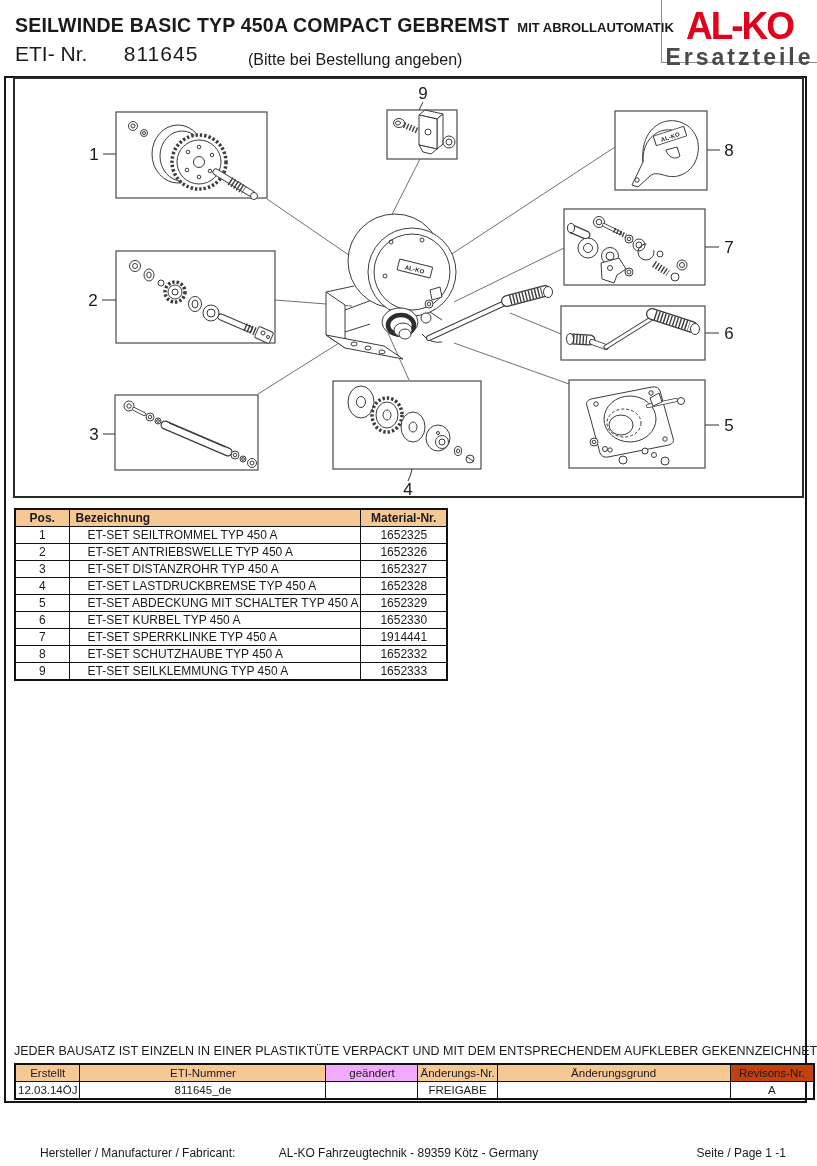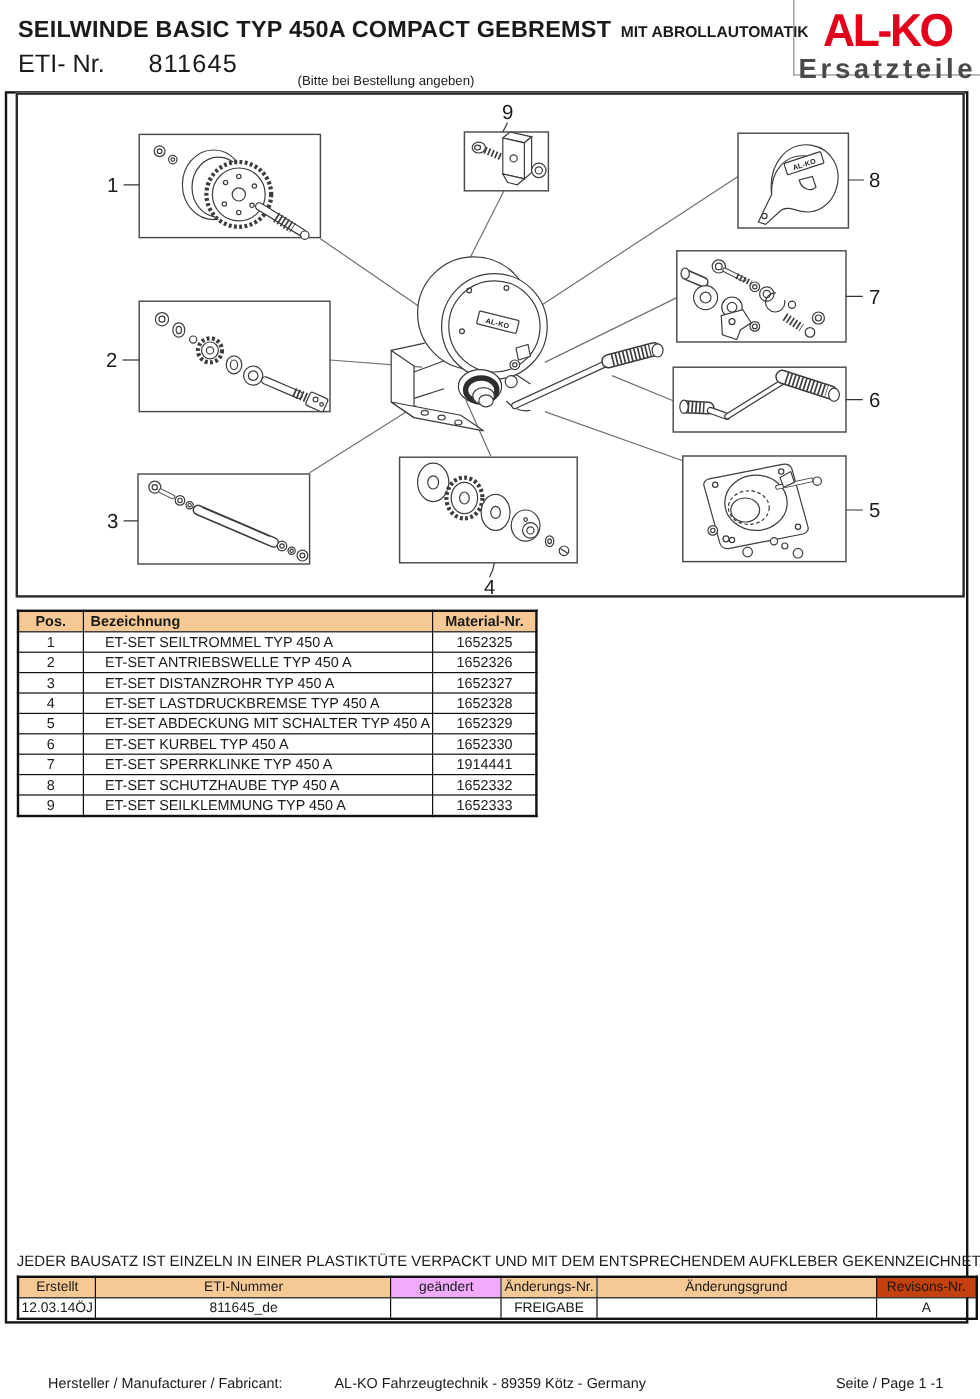--- a/index.html
+++ b/index.html
@@ -7,21 +7,21 @@
     width:817px; height:1166px; position:relative; background:#fff;
     font-family:"Liberation Sans", sans-serif; color:#1a1a1a; overflow:hidden;
   }
   
   .title-block { position:absolute; left:15px; top:14px; white-space:nowrap; }
   .title-main  { font-size:19.5px; font-weight:bold; letter-spacing:0.2px; }
   .title-suffix{ font-size:13px; font-weight:bold; margin-left:8px; }
   .eti-row { position:absolute; left:15px; top:42px; white-space:nowrap; }
   .eti-label { font-size:21px; }
   .eti-number{ font-size:21px; margin-left:32px; letter-spacing:1px; }
-  .order-note{ position:absolute; left:248px; top:62px; font-size:11px; }
+  .order-note{ position:absolute; left:248px; top:51px; font-size:16px; }
   .logo-box { position:absolute; left:661px; top:0; width:155px; height:62px;
               border-left:1px solid #8f8f8f; border-bottom:1px solid #8f8f8f;
               text-align:center; }
   .logo-main { font-size:37px; font-weight:900; letter-spacing:-2px; line-height:1;
                margin-top:7px; transform:scaleY(1.04); }
   .logo-sub  { font-size:23px; color:#4a4a4a; letter-spacing:3px; margin-top:0px; font-weight:700; }
   
   .outer-box { position:absolute; left:4px; top:76px; width:799px; height:1023px;
                border:2px solid #151515; }
   .diagram-box { position:absolute; left:13px; top:77px; width:787px; height:417px;

